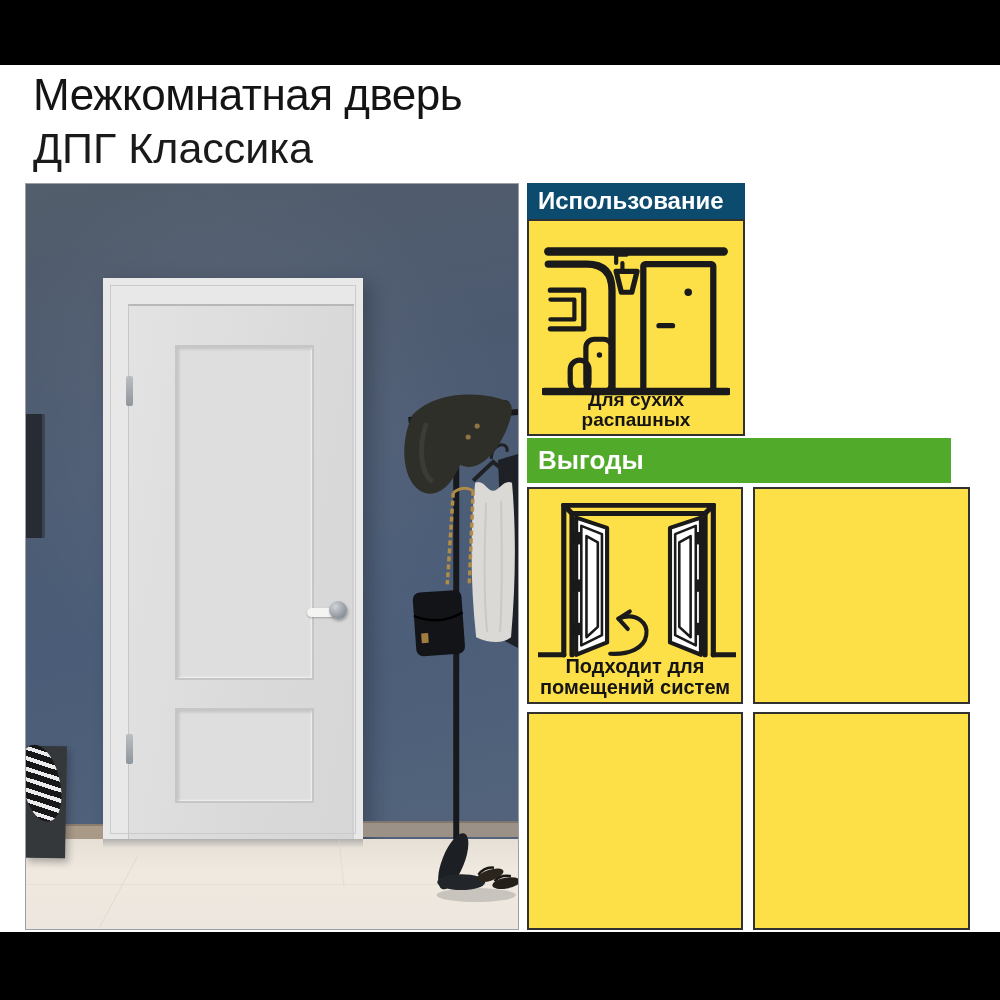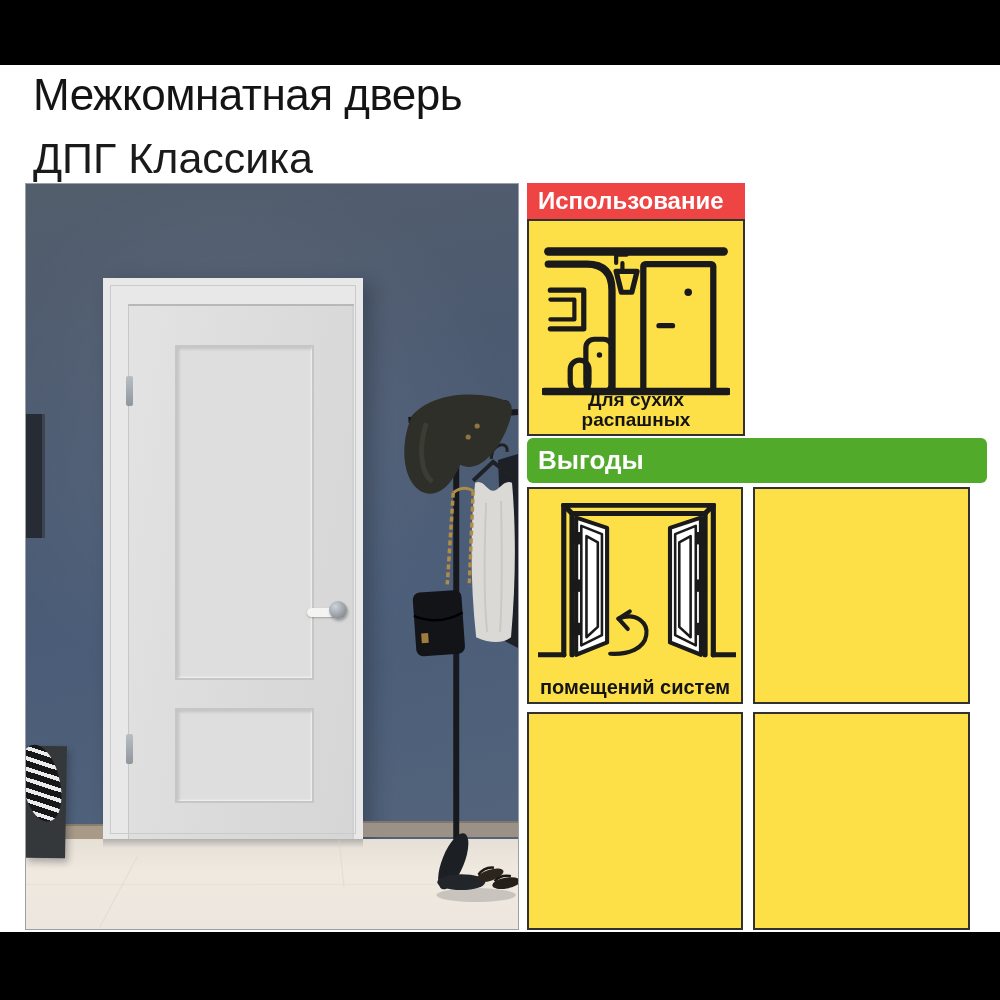--- a/index.html
+++ b/index.html
@@ -6,21 +6,21 @@
   html,body { width:1000px; height:1000px; background:#fff; }
   body { font-family:"Liberation Sans", sans-serif; color:#141414; }
   #stage { position:relative; width:1000px; height:1000px; background:#fff; overflow:hidden; }
 
   .letterbox { position:absolute; left:0; width:1000px; background:#000; }
   .letterbox.top { top:0; height:65px; }
   .letterbox.bottom { top:932px; height:68px; }
 
   .title-block { position:absolute; left:33px; top:70px; }
   .title-line1 { font-size:44px; font-weight:normal; letter-spacing:-0.5px; line-height:1.12; color:#141414; }
-  .title-line2 { font-size:43px; font-weight:normal; line-height:1.12; margin-top:15px; color:#1a1a1a; }
+  .title-line2 { font-size:43px; font-weight:normal; line-height:1.12; margin-top:5px; color:#1a1a1a; }
 
   
   .photo { position:absolute; left:25px; top:183px; width:494px; height:747px;
            border:1px solid #9aa0a5; overflow:hidden; }
   .photo .wall { position:absolute; inset:0;
       background:
         radial-gradient(ellipse 420px 420px at 44% 34%, rgba(255,255,255,0.08), rgba(255,255,255,0) 65%),
         linear-gradient(168deg, #535e6c 0%, #4c5a70 28%, #4a5c77 55%, #51627b 82%, #57657a 100%); }
   .art-frame { position:absolute; left:0; top:230px; width:19px; height:124px; background:#272c34;
       box-shadow:inset -3px 0 0 #3c4452; }
@@ -55,21 +55,21 @@
   .basket-box { position:absolute; left:0; top:562px; width:40px; height:112px; background:#35383b;
       transform:rotate(1deg); box-shadow:3px 4px 7px rgba(20,22,28,0.3); }
   .basket-cloth { position:absolute; left:-3px; top:560px; width:37px; height:78px; transform:rotate(-10deg);
       border-radius:42% 55% 45% 50%;
       background:repeating-linear-gradient(28deg, #ebebeb 0 4px, #17171a 4px 10px); }
   svg.decor { position:absolute; inset:0; }
 
   
   .green-bar { position:absolute; color:#fff; font-weight:bold; display:flex; align-items:center; }
   .bar-usage { left:527px; top:183px; width:218px; height:36px; font-size:24px; padding-left:11px; }
-  .bar-benefits { left:527px; top:438px; width:460px; height:45px; font-size:26px; padding-left:11px;border-radius:6px; }
+  .bar-benefits { left:527px; top:438px; width:424px; height:45px; font-size:26px; padding-left:11px; }
   .info-box { position:absolute; background:#fde047; border:2px solid #313131; }
   .box-usage { left:527px; top:219px; width:218px; height:217px; }
   .box-b1 { left:527px; top:487px; width:216px; height:217px; }
   .box-b2 { left:753px; top:487px; width:217px; height:217px; }
   .box-b3 { left:527px; top:712px; width:216px; height:218px; }
   .box-b4 { left:753px; top:712px; width:217px; height:218px; }
   .box-caption { position:absolute; left:0; bottom:4px; width:100%; text-align:center;
       font-weight:bold; line-height:1.06; color:#141414; }
   .box-usage .box-caption { font-size:19px; }
   .box-b1 .box-caption { font-size:20px; }
@@ -154,21 +154,21 @@
         <ellipse cx="466" cy="694" rx="14" ry="5.5" fill="#2c251d"></ellipse>
         <path d="M 455,690 q 8,-6 17,-2" stroke="#1b1712" stroke-width="2.5" fill="none"></path>
       </g>
       <g transform="rotate(-10 482 702)">
         <ellipse cx="482" cy="702" rx="14" ry="5.5" fill="#251f19"></ellipse>
         <path d="M 471,698 q 8,-6 17,-2" stroke="#1b1712" stroke-width="2.5" fill="none"></path>
       </g>
     </svg>
   </figure>
 
-  <div class="green-bar bar-usage" style="background:#ef4444;">
+  <div class="green-bar bar-usage" style="background:#0c4a6e;">
     <span>Использование</span>
   </div>
   <div class="info-box box-usage">
     <svg class="icon-svg usage-icon" width="188" height="157" viewBox="0 0 180 150" fill="none" stroke="#1a1a1a" stroke-linecap="round" stroke-linejoin="round">
       <path d="M 6,8 H 174" stroke-width="8"></path>
       <path d="M 6,20 H 43 Q 67,20 67,45 V 142" stroke-width="7"></path>
       <path d="M 2,142 H 178" stroke-width="7"></path>
       <path d="M 8,45 H 40 V 82 H 8" stroke-width="5"></path>
       <path d="M 8,54 H 31 V 73 H 8" stroke-width="4"></path>
       <path d="M 81,11 H 71 V 19 M 77,19 V 27" stroke-width="4"></path>
@@ -208,20 +208,21 @@
       <polygon points="153,22 133,30 133,128 153,138" stroke-width="2.5"></polygon>
       <polygon points="148,32 137,38 137,120 148,130" stroke-width="2.5"></polygon>
       <rect x="153" y="28" width="8" height="12" fill="#1a1a1a" stroke="none"></rect>
       <rect x="153" y="74" width="8" height="12" fill="#1a1a1a" stroke="none"></rect>
       <rect x="153" y="116" width="8" height="12" fill="#1a1a1a" stroke="none"></rect>
 
       <path d="M 78,112 C 96,105 107,117 105,128 C 103,141 88,147 70,146" stroke-width="4"></path>
       <path d="M 78,112 L 89,105 M 78,112 L 87,122" stroke-width="4"></path>
     </svg>
     <div class="box-caption">
+      <div>Подходит для</div>
       <div>помещений систем</div>
     </div>
   </div>
 
   <div class="info-box box-b2"></div>
   <div class="info-box box-b3"></div>
   <div class="info-box box-b4"></div>
 
   <div class="letterbox bottom"></div>
 </div>

